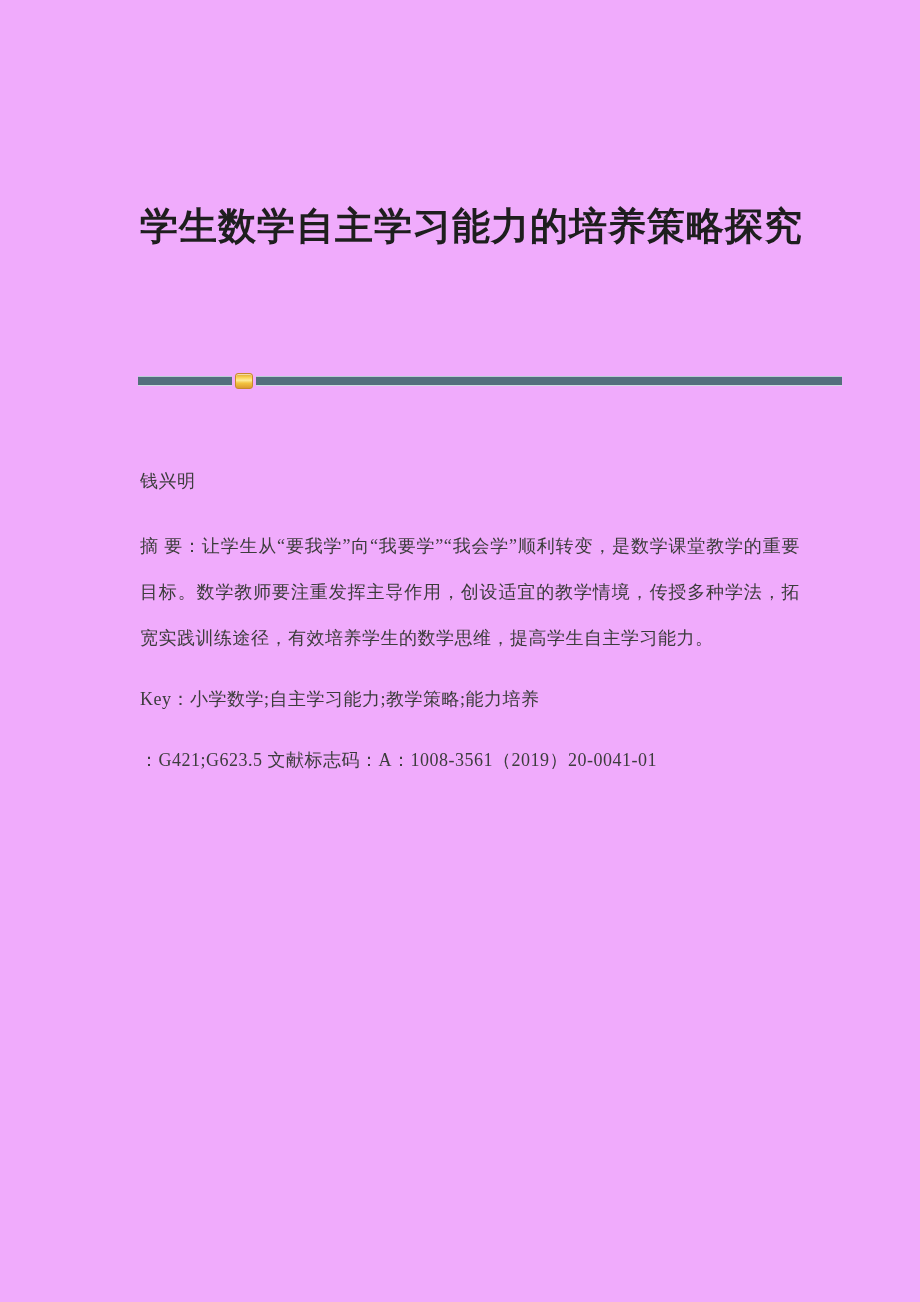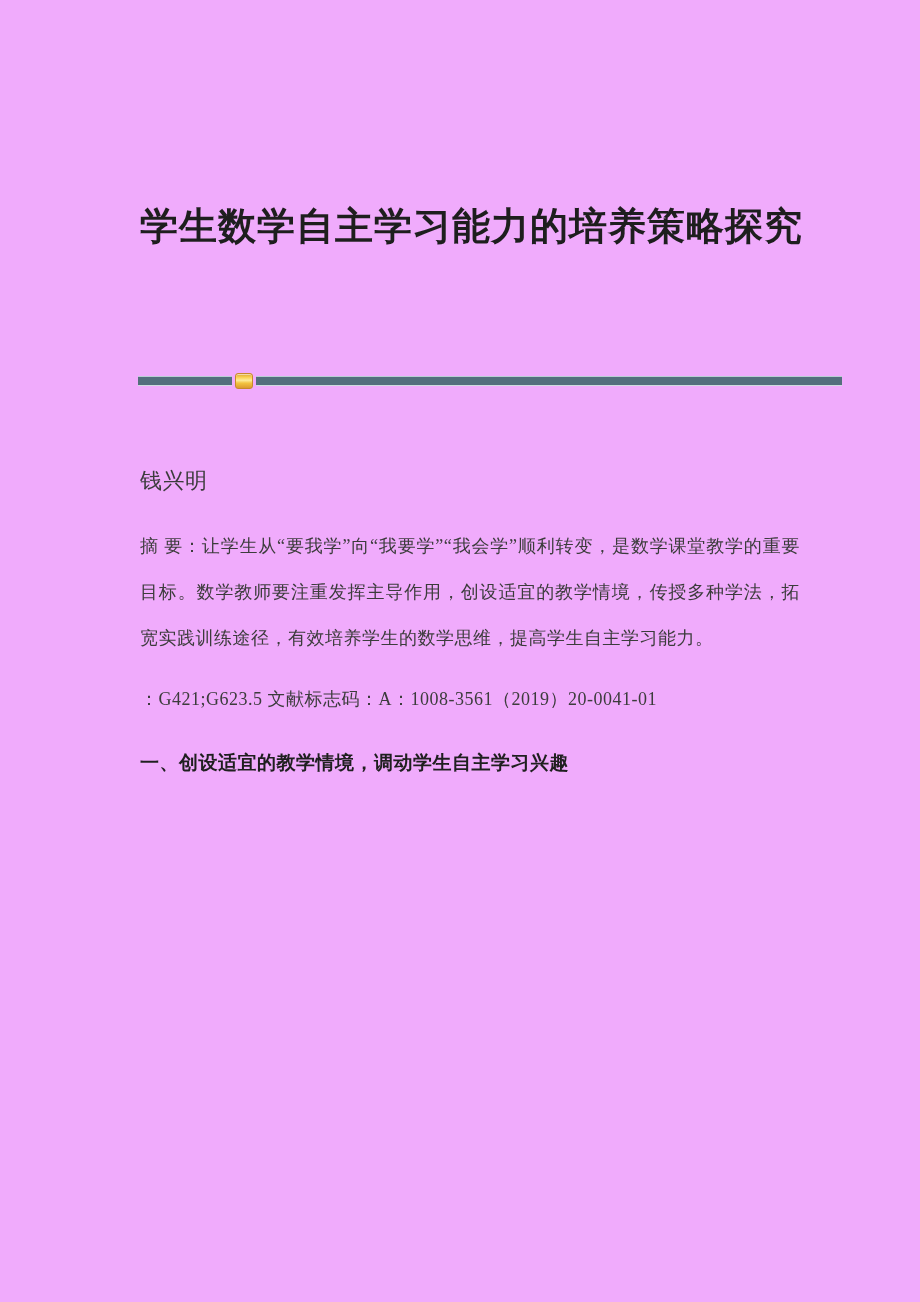--- a/index.html
+++ b/index.html
@@ -51,21 +51,21 @@
     margin: 0 3px;
     border: 1px solid #c8892b;
     border-radius: 3px;
     background: linear-gradient(180deg,
       #daa33c 0%, #f8cf4e 22%, #fdeb9a 45%,
       #f3c340 65%, #dd9a2f 100%);
     box-shadow: inset 0 1px 0 rgba(255,255,255,0.55);
   }
   .author {
     margin: 77px 0 0 0;
-    font-size: 22px;
+    font-size: 18px;
     line-height: 28px;
     color: #3c3c3c;
     letter-spacing: 0.5px;
   }
   .para {
     margin: 0 0 15px 0;
     font-size: 18px;
     line-height: 46px;
     text-align: justify;
     color: #3c3c3c;
@@ -94,20 +94,20 @@
     <div class="divider">
       <span class="bar left"></span>
       <span class="ornament"></span>
       <span class="bar right"></span>
     </div>
 
     <p class="author">钱兴明</p>
 
     <p class="para first">摘 要：让学生从“要我学”向“我要学”“我会学”顺利转变，是数学课堂教学的重要目标。数学教师要注重发挥主导作用，创设适宜的教学情境，传授多种学法，拓宽实践训练途径，有效培养学生的数学思维，提高学生自主学习能力。</p>
 
+    <p class="para">Key：小学数学;自主学习能力;教学策略;能力培养</p>
 
     <p class="para">：G421;G623.5 文献标志码：A：1008-3561（2019）20-0041-01</p>
 
 
-    <h2 class="section-heading">一、创设适宜的教学情境，调动学生自主学习兴趣</h2>
 
   </div>
 </div>
 
 </body></html>

